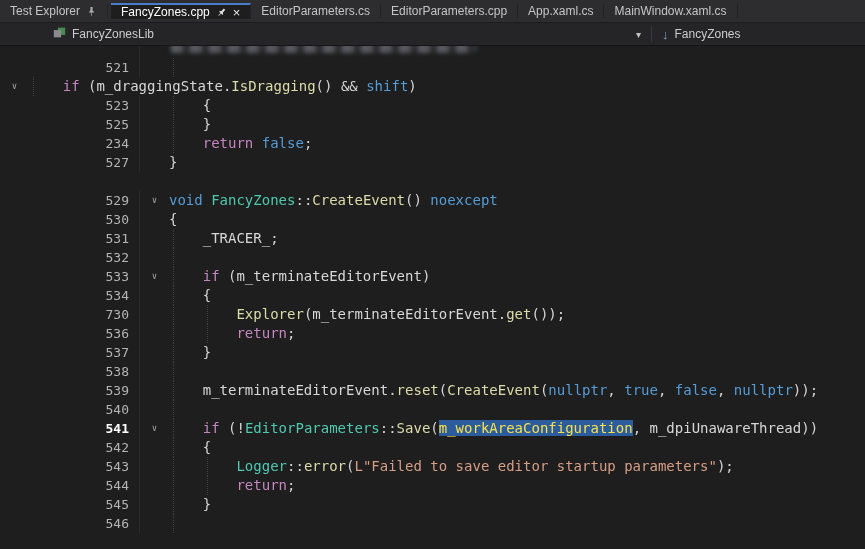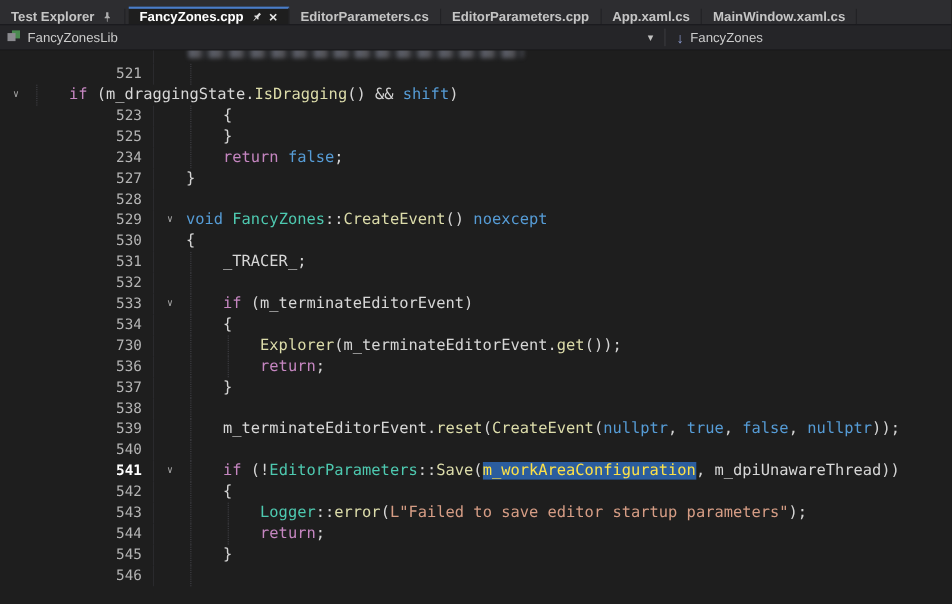--- a/index.html
+++ b/index.html
@@ -1,33 +1,33 @@
 <!DOCTYPE html>
 <html style="--bg: #1e1e1e; --chrome: #2d2d30; --navbar: #252528; --tab-active-bg: #1e1e1e; --tab-accent: #4a7dc9; --tab-text: #c5c5c5; --tab-text-active: #ffffff; --linenum: #b4b4b4; --linenum-current: #ffffff; --plain: #d4d4d4; --keyword: #569cd6; --control: #c586c0; --type: #4ec9b0; --func: #dcdcaa; --field: #d7d7d7; --string: #d69d85; --selbg: #2b5d9e; --guide: #414146; --fold: #a6a6a6; --navarrow: #8f9fd6;"><head>
 <meta charset="utf-8">
 <style>
   * { margin:0; padding:0; box-sizing:border-box; }
   html,body { width:865px; height:549px; overflow:hidden; }
   body { background:var(--bg,#1e1e1e); font-family:"Liberation Sans",sans-serif; }
   .app { width:865px; height:549px; display:flex; flex-direction:column; }
 
   
-  .tabbar { height:22px; flex:0 0 22px; background:var(--chrome,#2d2d30); display:flex; align-items:flex-end;font-weight:bold; }
+  .tabbar { height:22px; flex:0 0 22px; background:var(--chrome,#2d2d30); display:flex; align-items:center; }
   .tab { display:flex; align-items:center; gap:6px; padding:0 10px; font-size:12px;
          color:var(--tab-text,#c5c5c5); border-right:1px solid #222225; cursor:default; position:relative; }
   .tab.tool { margin-right:3px; }
   .tab.active { background:var(--tab-active-bg,#1e1e1e); color:var(--tab-text-active,#ffffff);
                 border-top:2px solid var(--tab-accent,#4a7dc9); }
   .tab .pin { display:inline-flex; opacity:.85; }
   .tab .pin.slanted svg { transform:rotate(42deg); }
   .tab .close { font-size:13px; line-height:1; opacity:.9; }
 
   
   .navbar { height:24px; flex:0 0 24px; background:var(--navbar,#252528); display:flex; align-items:center;
-            border-top:1px solid #1b1b1e; border-bottom:1px solid #151517; font-size:12px; color:#cccccc; }
+            border-top:1px solid #1b1b1e; border-bottom:1px solid #151517; font-size:12px; color:#cccccc;padding-left:47px; }
   .nav-project { width:604px; display:flex; align-items:center; gap:6px; padding:0 10px 0 6px; height:100%; }
   .nav-project .chev { margin-left:auto; color:#c0c0c0; font-size:10px; }
   .nav-sep { width:1px; height:16px; background:#3a3a3e; }
   .nav-member { display:flex; align-items:center; gap:6px; padding:0 10px; height:100%; }
   .member-icon { color:var(--navarrow,#8f9fd6); font-size:13px; font-weight:bold; }
 
   
   .editor { flex:1; position:relative; overflow:hidden; background:var(--bg,#1e1e1e); }
   .lines { position:absolute; top:-7px; left:0; right:0; }
   .row { display:flex; height:19px; }
@@ -135,21 +135,20 @@
           <div class="num">234</div>
           <div class="fold"></div>
           <div class="code"><span class="guide" style="left: calc(0ch + 4px);"></span><span class="tk-p">    </span><span class="tk-c">return</span><span class="tk-p"> </span><span class="tk-k">false</span><span class="tk-p">;</span></div>
         </div>
         <div class="row">
           <div class="num">527</div>
           <div class="fold"></div>
           <div class="code"><span class="tk-p">}</span></div>
         </div>
         <div class="row">
-          <div class="num">528</div>
           <div class="fold"></div>
           <div class="code"></div>
         </div>
         <div class="row">
           <div class="num">529</div>
           <div class="fold"><span>∨</span></div>
           <div class="code"><span class="tk-k">void</span><span class="tk-p"> </span><span class="tk-t">FancyZones</span><span class="tk-p">::</span><span class="tk-f">CreateEvent</span><span class="tk-p">() </span><span class="tk-k">noexcept</span></div>
         </div>
         <div class="row">
           <div class="num">530</div>

